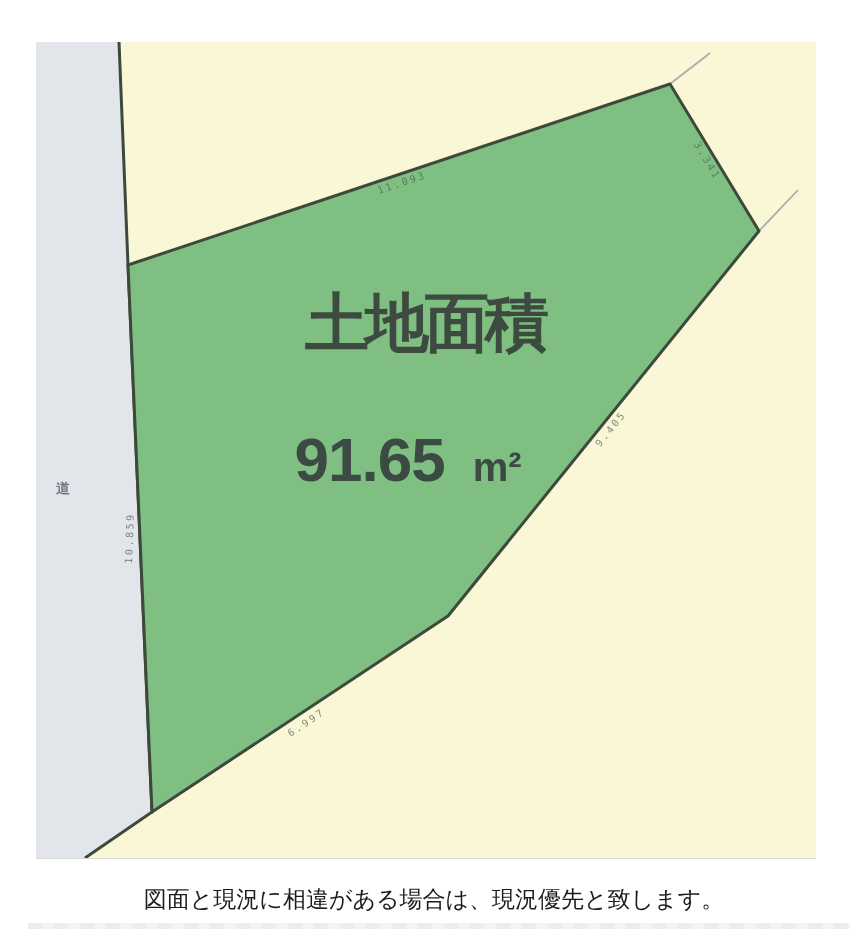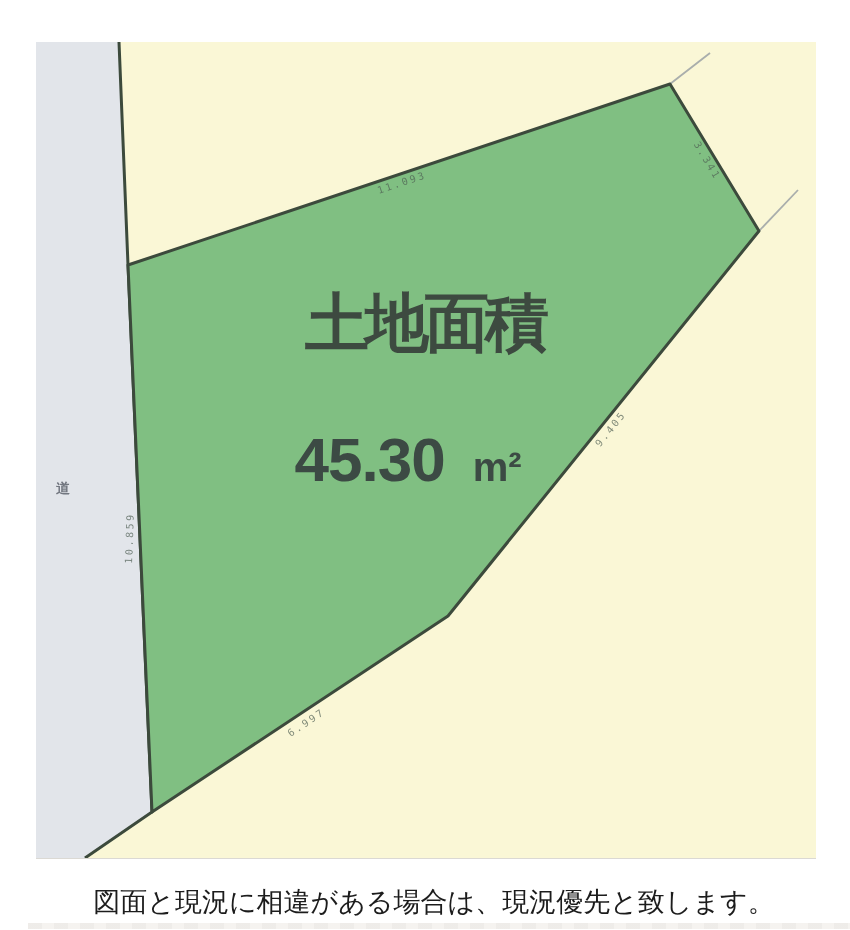--- a/index.html
+++ b/index.html
@@ -29,21 +29,21 @@
     position:absolute;left:20px;top:438px;font-size:14px;color:#5f646e;
     font-weight:bold;opacity:.85;
   }
   .dim{
     font-size:10px;letter-spacing:2.5px;fill:#4d5d52;opacity:.7;
     font-family:"DejaVu Sans Mono","Liberation Mono",monospace;
   }
   .caption{
     position:absolute;left:0;top:884px;width:850px;text-align:center;
     padding-left:18px;box-sizing:border-box;
-    font-size:27px;color:#1c1c1c;letter-spacing:0px;
+    font-size:23px;color:#1c1c1c;letter-spacing:0px;
   }
   .scan-artifact{
     position:absolute;left:28px;top:923px;width:822px;height:6px;
     background:repeating-linear-gradient(90deg,#e9e6e2 0 14px,#f2efeb 14px 26px);
     opacity:.75;
   }
 </style>
 </head>
 <body>
 
@@ -68,19 +68,19 @@
     <text class="dim" x="270" y="684" text-anchor="middle" transform="rotate(-33.5 270 680)">6.997</text>
 
     <text class="dim" x="94" y="499" text-anchor="middle" transform="rotate(-88 94 496)">10.859</text>
   </svg>
 
   <div class="road-label">道</div>
 
   <div class="parcel-title">土地面積</div>
 
   <div class="parcel-area">
-    <span>45.30</span><span class="unit">m²</span>
+    <span>91.65</span><span class="unit">m²</span>
   </div>
 </div>
 
 <div class="caption">図面と現況に相違がある場合は、現況優先と致します。</div>
 
 <div class="scan-artifact"></div>
 
 </body></html>

